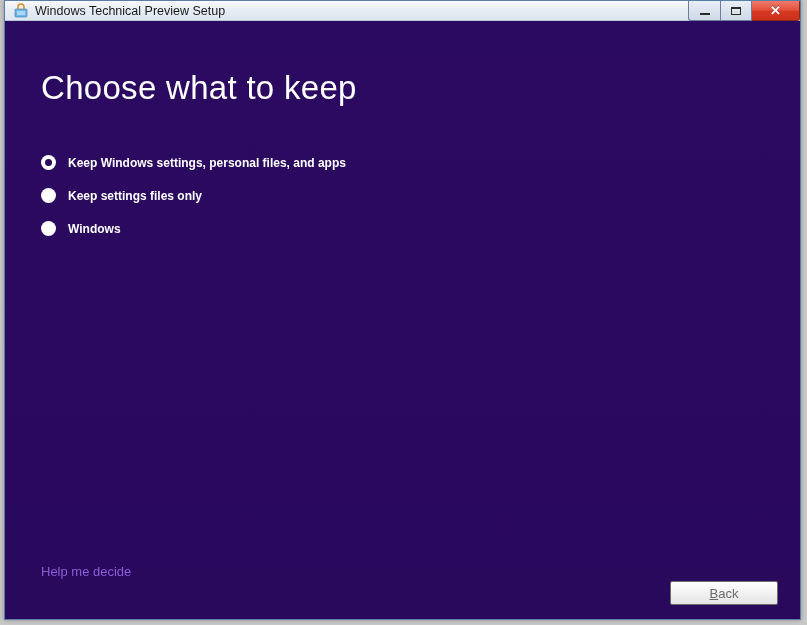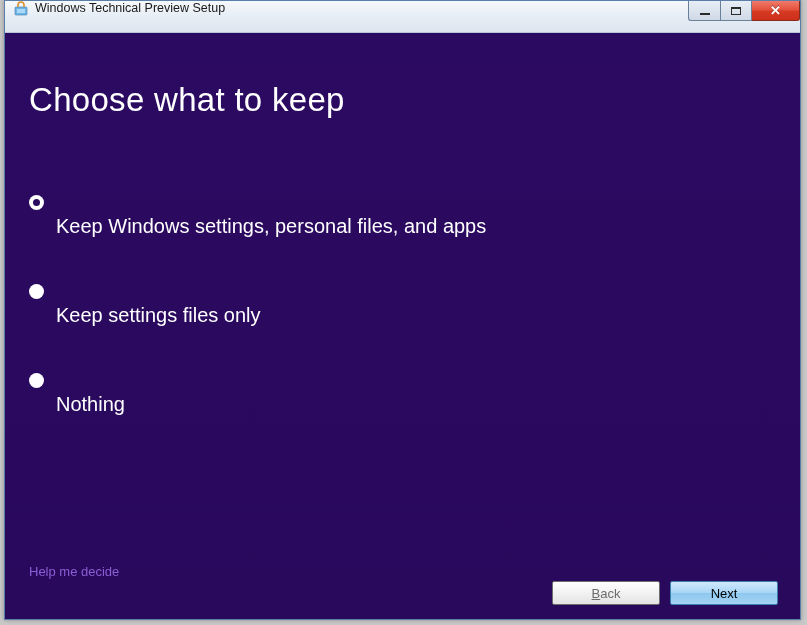--- a/index.html
+++ b/index.html
@@ -18,24 +18,25 @@
       width: 797px;
       height: 620px;
       margin-left: 4px;
       background: #fff;
       border: 1px solid #5a7ea8;
       box-shadow: 0 0 4px rgba(0,0,0,0.3);
       display: flex;
       flex-direction: column;
     }
     .titlebar {
-      height: 32px;
+      height: 20px;
       background: linear-gradient(to bottom, #f6f9fc 0%, #e6edf5 50%, #dde5ef 100%);
       border-bottom: 1px solid #b8c6d9;
       display: flex;
+      align-items: center;
       padding-left: 8px;
       position: relative;
     }
     .titlebar-icon {
       width: 16px;
       height: 16px;
       margin-right: 6px;
       display: inline-flex;
       align-items: center;
       justify-content: center;
@@ -95,21 +96,21 @@
       border-top: 2px solid #2b2b2b;
     }
     .close .glyph {
       font-size: 13px;
       line-height: 1;
     }
     .content {
       flex: 1;
       background: #2a0a5e;
       background: linear-gradient(to bottom, #2b0a61 0%, #29095c 100%);
-      padding: 48px 36px 20px 24px;
+      padding: 48px 36px 20px 36px;
       color: #fff;
       position: relative;
       display: flex;
       flex-direction: column;
     }
     .heading {
       font-size: 33px;
       font-weight: 300;
       color: #ffffff;
       margin-bottom: 48px;
@@ -140,24 +141,23 @@
       width: 7px;
       height: 7px;
       border-radius: 50%;
       background: #2a0a5e;
       display: none;
     }
     .radio-row.selected .radio-inner {
       display: block;
     }
     .radio-label {
-      font-size: 20px;
+      font-size: 12px;
       color: #fff;
-      font-weight: 400;
-      margin-top: 48px;
+      font-weight: 700;
     }
     .help-link {
       color: #8a5fd6;
       font-size: 13px;
       margin-top: auto;
       margin-bottom: 20px;
       cursor: pointer;
       align-self: flex-start;
     }
     .footer-buttons {
@@ -227,27 +227,26 @@
             <span class="radio-inner"></span>
           </span>
         <span class="radio-label">Keep Windows settings, personal files, and apps</span>
       </label>
       <label class="radio-row">
         <span class="radio-outer"></span>
         <span class="radio-label">Keep settings files only</span>
       </label>
       <label class="radio-row">
         <span class="radio-outer"></span>
-        <span class="radio-label">Nothing</span>
+        <span class="radio-label">Windows</span>
       </label>
     </div>
 
     <a class="help-link">Help me decide</a>
 
     <div class="footer-buttons">
       <button class="btn btn-back">
           <span class="underline">B</span>
           <span>ack</span>
         </button>
-      <button class="btn btn-next">Next</button>
     </div>
   </div>
 </div>
 
 </body></html>

